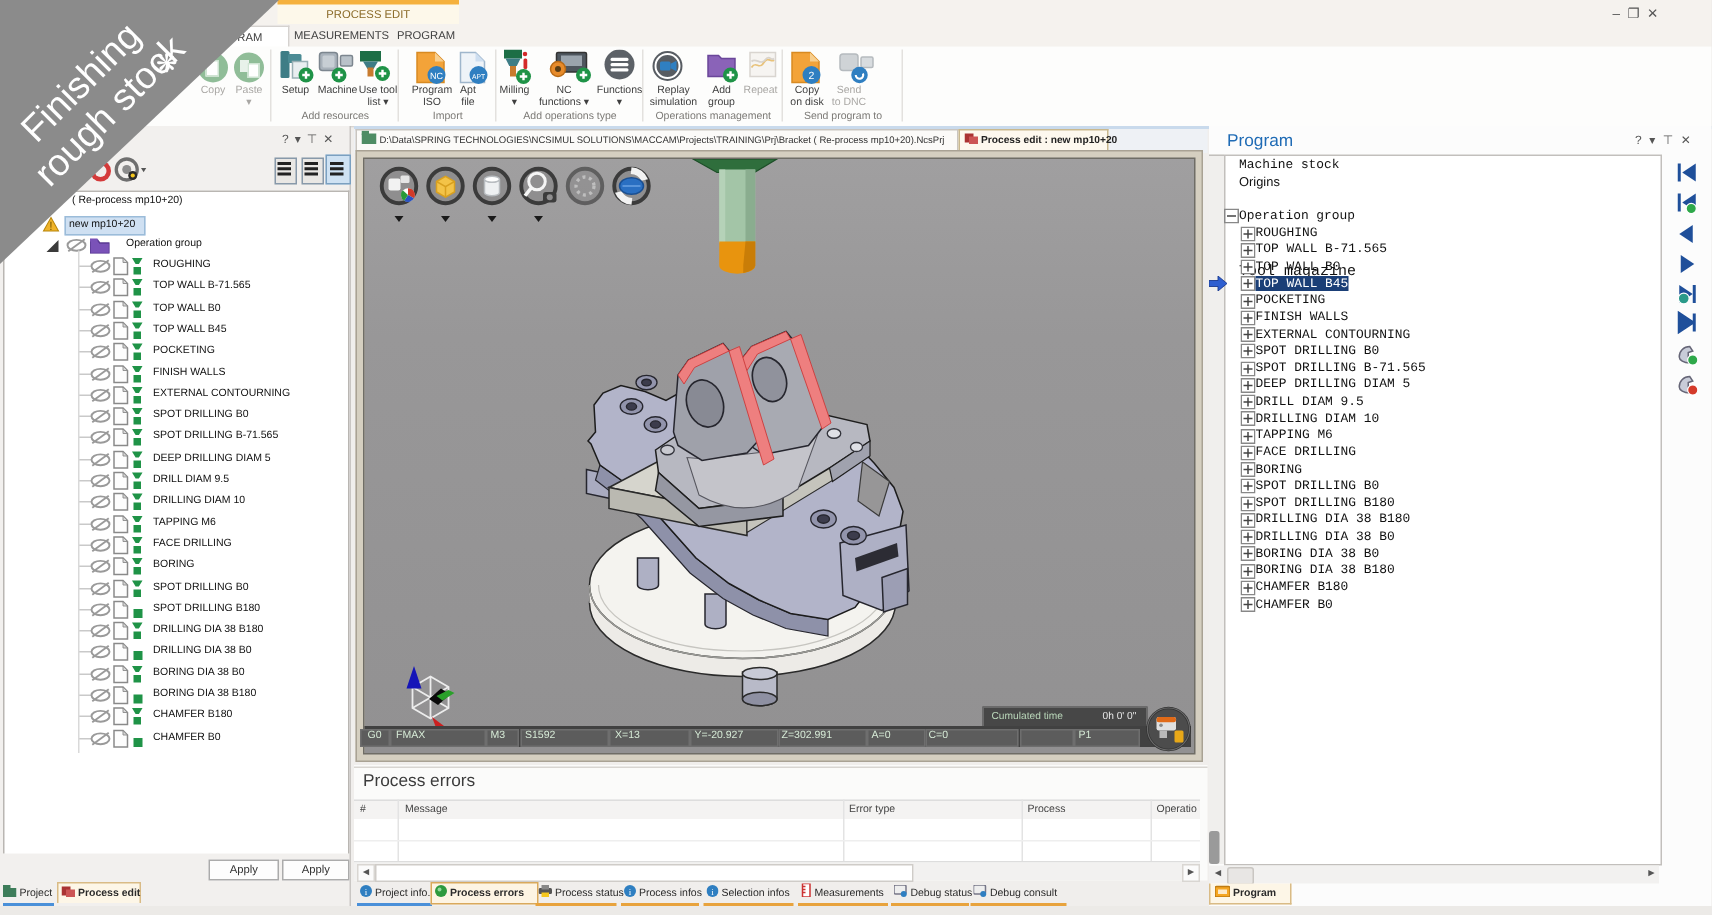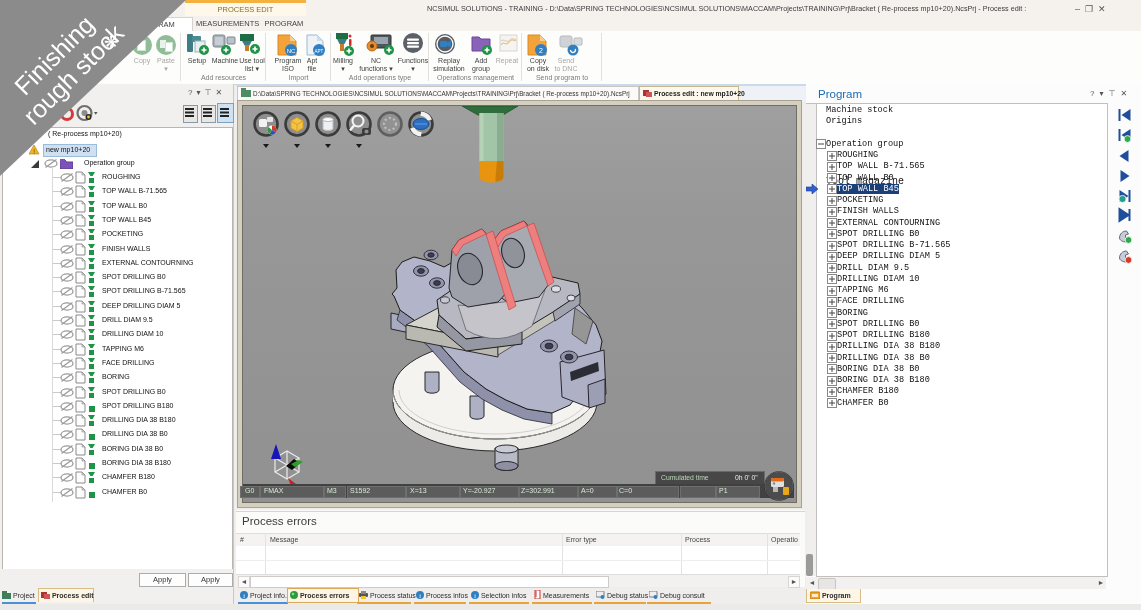--- a/index.html
+++ b/index.html
@@ -34,21 +34,20 @@
 #rpanel{left:806px;top:84px;width:335px;height:520px;background:#fcfcfc;}
 #rtree{left:816px;top:103px;width:290px;height:472px;background:#ffffff;border:1px solid #c2bfbc;font-family:"Liberation Mono",monospace;font-size:8.6px;line-height:11.25px;color:#111;}
 
 #bottomstrip{left:0;top:604px;width:1141px;height:6px;background:#eceae7;}
 .tabsmall{font-size:7px;color:#2b2b2b;height:13px;line-height:13px;white-space:nowrap;}
 </style>
 </head>
 <body>
 <div id="win">
   <div class="a" id="titlebar"></div>
-  <div class="a" id="title">NCSIMUL SOLUTIONS - TRAINING - D:\Data\SPRING TECHNOLOGIES\NCSIMUL SOLUTIONS\MACCAM\Projects\TRAINING\Prj\Bracket ( Re-process mp10+20).NcsPrj - Process edit :</div>
   <div class="a" style="left:1075px;top:4px;width:60px;height:9px;color:#555;font-size:9px;">–&nbsp;&nbsp;❐&nbsp;&nbsp;✕</div>
   <div class="a" style="left:1102px;top:33px;width:13px;height:13px;border-radius:50%;background:#2f7fc1;color:#fff;font-size:9px;font-weight:bold;text-align:center;line-height:13px;">?</div>
   <div class="a" id="ctx">PROCESS EDIT</div>
   <div class="a" id="tabrow"></div>
   <div class="a rtab" style="left:118px;width:73px;background:#fff;border:1px solid #d5d2cf;border-bottom:none;">PROGRAM</div>
   <div class="a rtab" style="left:196px;width:62px;">MEASUREMENTS</div>
   <div class="a rtab" style="left:264px;width:40px;">PROGRAM</div>
   <div class="a" id="ribbon"></div>
   <div class="a gsep" style="left:180px"></div>
   <div class="a gsep" style="left:265px"></div>
@@ -759,21 +758,21 @@
       </svg> Debug status</div>
 <div class="a tabsmall" style="left:647px;top:589px;width:62px;border-bottom:2px solid #e8a33d;padding-left:2px;"><svg width="9" height="8" style="vertical-align:-1px">
         <rect x="0" y="0" width="8" height="6" rx="1" fill="#eee" stroke="#778"></rect>
         <circle cx="6.5" cy="6" r="2" fill="#2f7fc1"></circle>
       </svg> Debug consult</div>
   <div class="a" id="rpanel"></div>
   <div class="a" style="left:818px;top:88px;font-size:11.5px;color:#1f6bb5;">Program</div>
   <div class="a" style="left:1090px;top:89px;width:50px;height:10px;color:#555;font-size:8px;letter-spacing:5px;">?▾⊤✕</div>
   <div class="a" id="rtree"></div>
   <div class="a" style="left:826px;top:105.00px;font-family:'Liberation Mono',monospace;font-size:8.6px;color:#111;white-space:nowrap;">Machine stock</div>
-<div class="a" style="left:826px;top:116.25px;font-family:Liberation Mono, monospace;font-size:8.6px;color:#111;white-space:nowrap;">Origins</div>
+<div class="a" style="left:826px;top:116.25px;font-family:Liberation Sans, sans-serif;font-size:8.6px;color:#111;white-space:nowrap;">Origins</div>
 <div class="a" style="left:826px;top:127.50px;font-family:Liberation Mono, monospace;font-size:10px;color:#111;white-space:nowrap;margin-top:48px;">Tool magazine</div>
 <svg class="a" style="left:816px;top:139.25px" width="10" height="10" viewBox="0 0 10 10">
       <rect x="0.5" y="0.5" width="9" height="9" fill="#fff" stroke="#888"></rect>
       <path d="M2 5h6" stroke="#444" stroke-width="1"></path>
     </svg>
 <div class="a" style="left:826px;top:138.75px;font-family:'Liberation Mono',monospace;font-size:8.6px;color:#111;white-space:nowrap;">Operation group</div>
 <svg class="a" style="left:827px;top:150.50px" width="10" height="10" viewBox="0 0 10 10">
       <rect x="0.5" y="0.5" width="9" height="9" fill="#fff" stroke="#888"></rect>
       <path d="M2 5h6M5 2v6" stroke="#444" stroke-width="1"></path>
     </svg>

